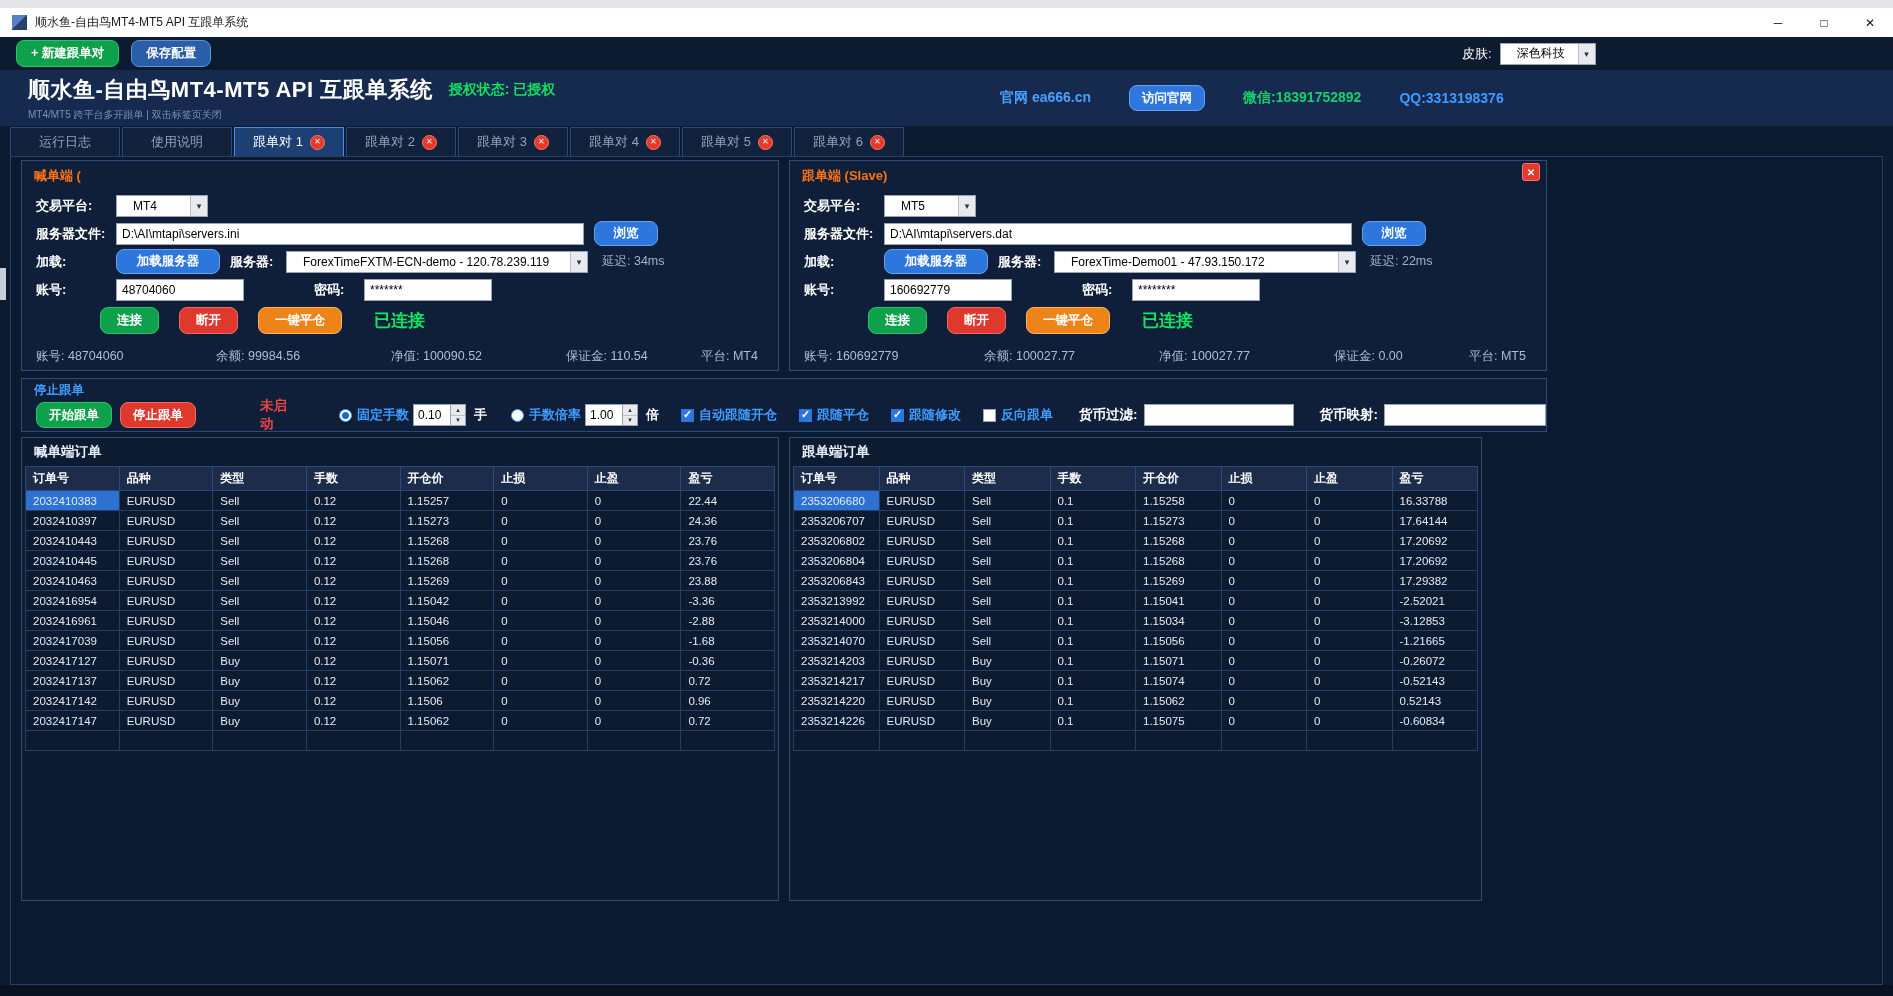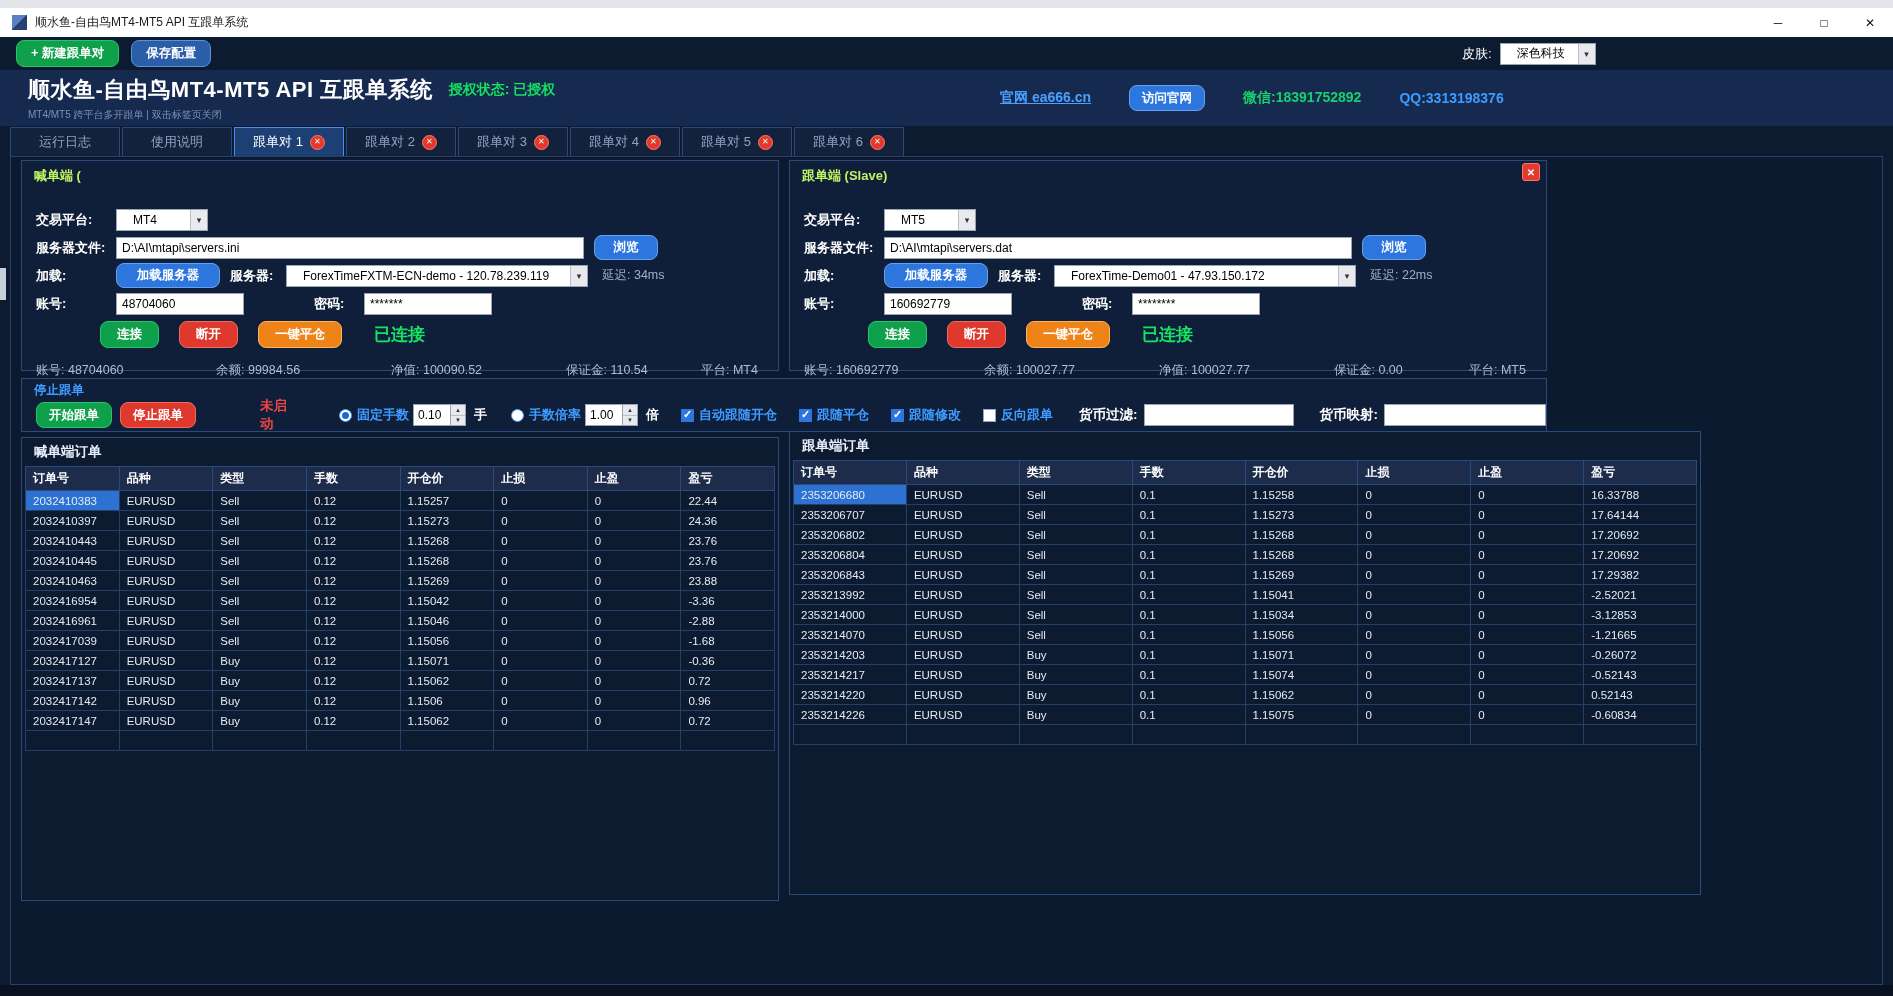--- a/index.html
+++ b/index.html
@@ -24,31 +24,31 @@
 .skin-label{color:#fff;font-size:13px}
 .select{background:#fff;border:1px solid #98a3b5;height:22px;display:flex;align-items:center}
 .select-text{flex:1;font-size:12px;color:#000;padding:0 16px;white-space:nowrap;overflow:hidden}
 .select-arrow{width:17px;align-self:stretch;background:#e8eaee;border-left:1px solid #b9c0cc;color:#333;font-size:9px;display:flex;align-items:center;justify-content:center}
 .banner{position:absolute;left:0;top:70px;width:100%;height:56px;background:#162a50;display:flex;align-items:center;padding:0 28px}
 .banner-left{display:flex;flex-direction:column}
 .banner-title{font-size:22px;font-weight:bold;color:#fff;letter-spacing:.5px}
 .banner-sub{font-size:10px;color:#7d90b3;margin-top:3px}
 .auth{color:#15e05f;font-size:14px;font-weight:bold;margin:0 0 16px 16px}
 .banner-right{position:absolute;left:1000px;top:0;height:56px;display:flex;align-items:center;gap:38px}
-.site-link{color:#4aa0ff;font-size:14px;font-weight:bold;text-decoration:underline}
+.site-link{color:#4aa0ff;font-size:14px;font-weight:bold;}
 .banner-right .btn{height:26px;padding:0 12px}
 .wechat{color:#18d06e;font-size:14px;font-weight:bold}
 .qq{color:#3f9bff;font-size:14px;font-weight:bold}
 .tabbar{position:absolute;left:10px;top:127px;display:flex;gap:2px}
 .tab{width:110px;height:29px;background:#13223c;border:1px solid #2b4a7c;border-bottom:none;color:#8ea3c4;font-size:13px;display:flex;align-items:center;justify-content:center;gap:7px;white-space:nowrap}
 .tab.active{background:#1c3f74;border-color:#4a8cf0;color:#fff}
 .tab-close{width:15px;height:15px;border-radius:50%;background:#e23b2e;border:1px solid #ff7468;color:#fff;font-size:8px;line-height:12px;text-align:center;flex:none}
 .content{position:absolute;left:10px;top:156px;width:1873px;height:829px;background:#0c1a30;border:1px solid #23406e}
 .panel{position:absolute;background:#0f1f39;border:1px solid #2b4a7c}
-.panel-title{color:#bef264;font-size:13px;font-weight:bold;margin:6px 0 23px 12px}
+.panel-title{color:#f97316;font-size:13px;font-weight:bold;margin:6px 0 9px 12px}
 .prow{display:flex;align-items:center;margin:0 14px 5px 14px;height:23px}
 .plabel{width:80px;flex:none;color:#fff;font-size:13px;font-weight:bold}
 .plabel2{flex:none;color:#fff;font-size:13px;font-weight:bold}
 .tinput{height:22px;background:#fff;border:1px solid #98a3b5;font-size:12px;color:#000;padding:0 5px;font-family:inherit}
 .latency{color:#9fb0c8;font-size:12.5px;margin-left:14px}
 .pbuttons{display:flex;align-items:center;gap:20px;margin:6px 0 0 78px}
 .pbuttons .btn{height:27px;padding:0 16px}
 .connected{color:#17e263;font-size:17px;font-weight:bold;margin-left:12px}
 .pstats{display:grid;grid-template-columns:180px 175px 175px 135px auto;margin:14px 14px 0;color:#aebcd4;font-size:12.5px}
 .pair-close{position:absolute;right:6px;top:2px;width:18px;height:18px;background:#e23b2e;border:1px solid #ff7468;border-radius:3px;color:#fff;font-size:10px;font-weight:bold;display:flex;align-items:center;justify-content:center}
@@ -452,21 +452,21 @@
                 <td>&nbsp;</td>
                 <td>&nbsp;</td>
                 <td>&nbsp;</td>
                 <td>&nbsp;</td>
               </tr>
             </tbody>
           </table>
         </div>
     </div>
 
-    <div class="orders" style="left:778px;top:274px;width:912px;height:464px">
+    <div class="orders" style="left:778px;top:280px;width:693px;height:464px">
       <div class="orders-title">跟单端订单</div>
       <div class="table-wrap">
           <table>
             <thead>
               <tr>
                 <th>订单号</th>
                 <th>品种</th>
                 <th>类型</th>
                 <th>手数</th>
                 <th>开仓价</th>

